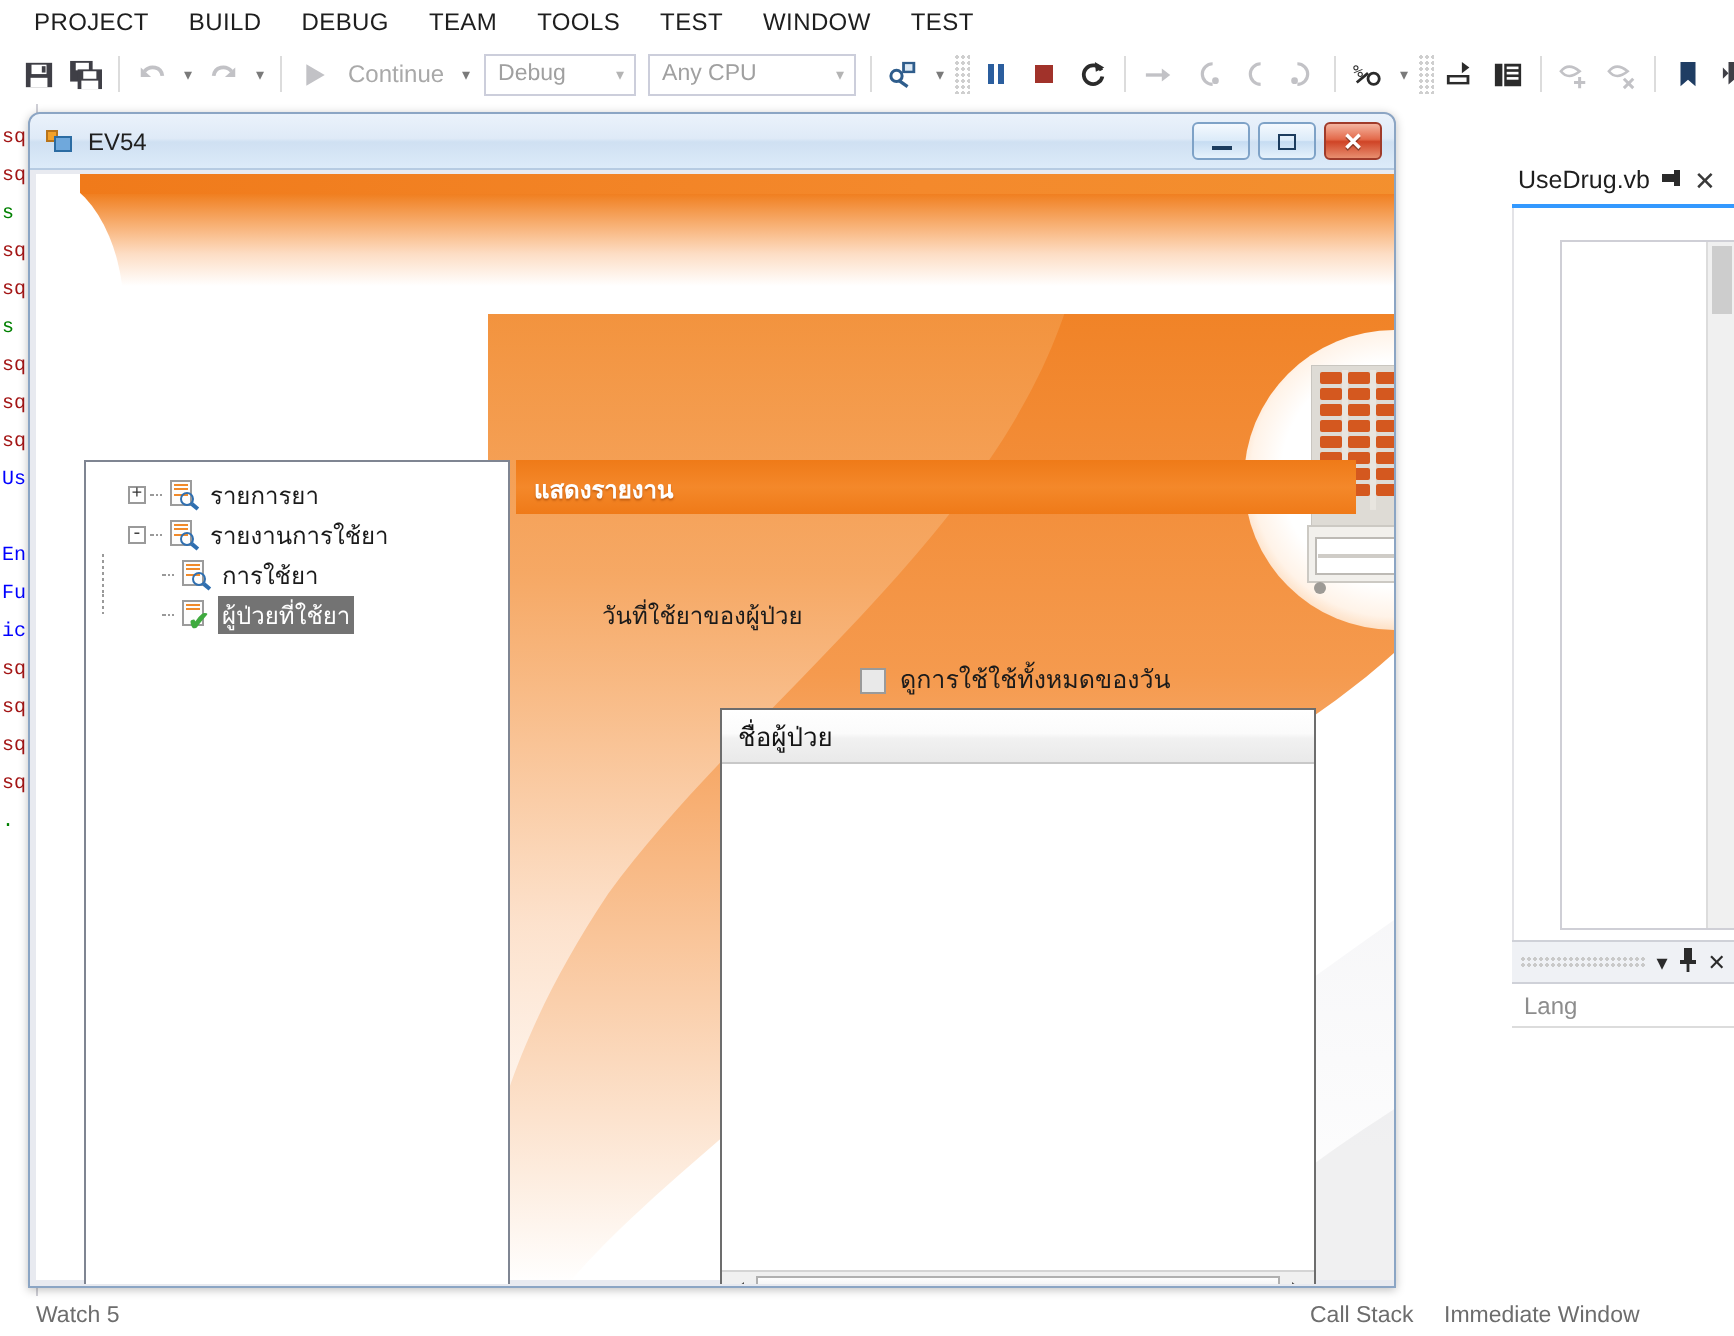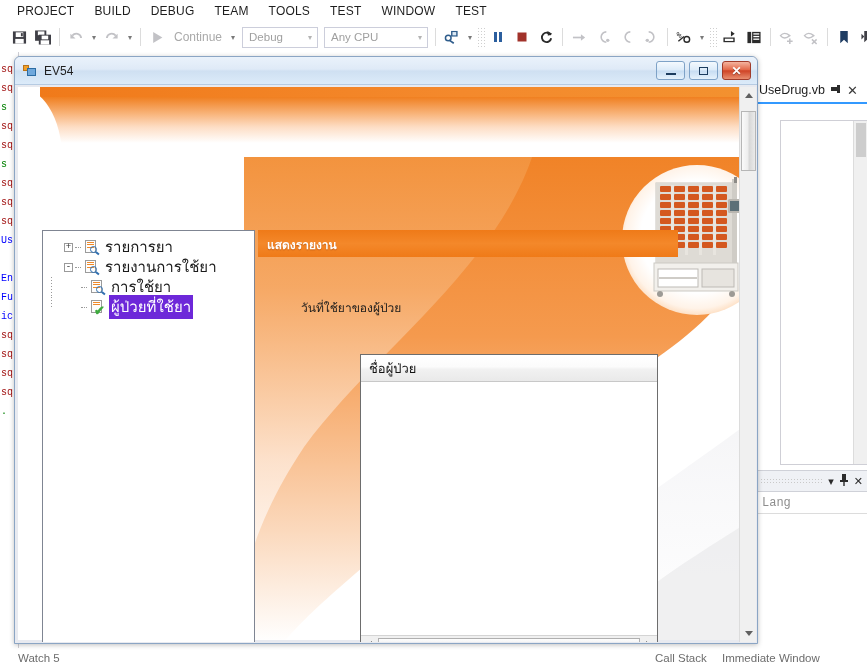--- a/index.html
+++ b/index.html
@@ -108,36 +108,36 @@
     background:#eff1f5; border-top:1px solid #cfd1d8; border-bottom:1px solid #cfd1d8;
     display:flex; align-items:center; justify-content:flex-end; gap:5px; padding-right:4px;
   }
   .vs-pane-head .dots { flex:1; height:6px; margin-left:4px;
      background-image: radial-gradient(#c9c9c9 0.8px, transparent 0.9px);
      background-size: 3px 3px; }
   .pane-ico { font-size: 11px; color: #2b2b2b; }
   .vs-pane-lang {
     position:absolute; left:756px; top:492px; width:111px; height:22px;
     background:#ffffff; border-bottom:1px solid #dcdcdc;
-    display:flex; align-items:center; padding-left:6px;font-family:Liberation Mono, monospace;
+    display:flex; align-items:center; padding-left:6px;
   }
   .vs-pane-lang .lbl { font-size:12px; color:#8d8d8d; }
   .vs-pane-body {
     position:absolute; left:756px; top:514px; width:111px; height:138px; background:#ffffff;
   }
 
   .vs-statusbar {
     position: absolute; left:0; top: 652px; width: 867px; height: 16px;
     background:#ffffff; color:#6d6d6d; font-size: 11.5px;
   }
   .sb-item { position:absolute; top:0px; white-space:nowrap; }
 
   
   .dlg {
-    position: absolute; left: 14px; top: 56px; width: 744px; height: 588px;
+    position: absolute; left: 14px; top: 56px; width: 684px; height: 588px;
     background: #e8eaf0;
     border: 1px solid #8ba5c4;
     border-radius: 6px 6px 0 0;
     box-shadow: 0 1px 5px rgba(0,0,0,.25);
     overflow: hidden;
     padding-left: 24px;
   }
   .dlg-titlebar {
     position: absolute; left: 0; top: 0; width: 100%; height: 28px;
     background: linear-gradient(to bottom, #eaf2fb 0%, #dfeaf7 45%, #cfe0f2 52%, #dcebf9 100%);
@@ -253,22 +253,22 @@
   .ticon .line { position:absolute; left:4px; width:7px; height:1px; background:#f08a2a; }
   .ticon .mag {
     position:absolute; left:7px; top:6px; width:7px; height:7px; border-radius:50%;
     border:1.6px solid #2f6fb0; background:transparent;
   }
   .ticon .magstem { position:absolute; left:12.5px; top:11.5px; width:4px; height:1.6px;
     background:#2f6fb0; transform: rotate(40deg); transform-origin: left center;}
   .ticon .check {
     position:absolute; left:5px; top:6px; font-size:13px; color:#3faa3f; font-weight:bold; line-height:9px;
   }
-  .tlabel { font-size: 15px; color: #1b1b1b; padding: 0 2px; }
-  .tlabel.sel { background: #6d28d9; color: #ffffff; }
+  .tlabel { font-size: 12px; color: #1b1b1b; padding: 0 2px; }
+  .tlabel.sel { background: #737373; color: #ffffff; }
 
   
   .lbl-date {
     position: absolute; left: 283px; top: 211px; font-size: 12px; color:#1b1b1b; z-index: 11;
     white-space: nowrap;
   }
   .datepick {
     position: absolute; left: 399px; top: 206px; width: 180px; height: 23px;
     background:#ffffff; border:1px solid #a6a6a6; z-index: 11;
     display:flex; align-items:center;
@@ -782,20 +782,24 @@
               <div class="check">✔</div>
             </div>
             <div class="tlabel sel">ผู้ป่วยที่ใช้ยา</div>
           </div>
 
         </div>
       </div>
 
       <div class="lbl-date">วันที่ใช้ยาของผู้ป่วย</div>
 
+      <div class="chk-row">
+        <span class="chkbox"></span>
+        <span class="chk-lbl">ดูการใช้ใช้ทั้งหมดของวัน</span>
+      </div>
 
       <div class="lview">
         <div class="lview-head">
           <div class="lview-col">ชื่อผู้ป่วย</div>
         </div>
         <div class="lview-body"></div>
         <div class="lview-hscroll">
           <div class="hs-arrow">
               <span class="tri-l"></span>
             </div>

